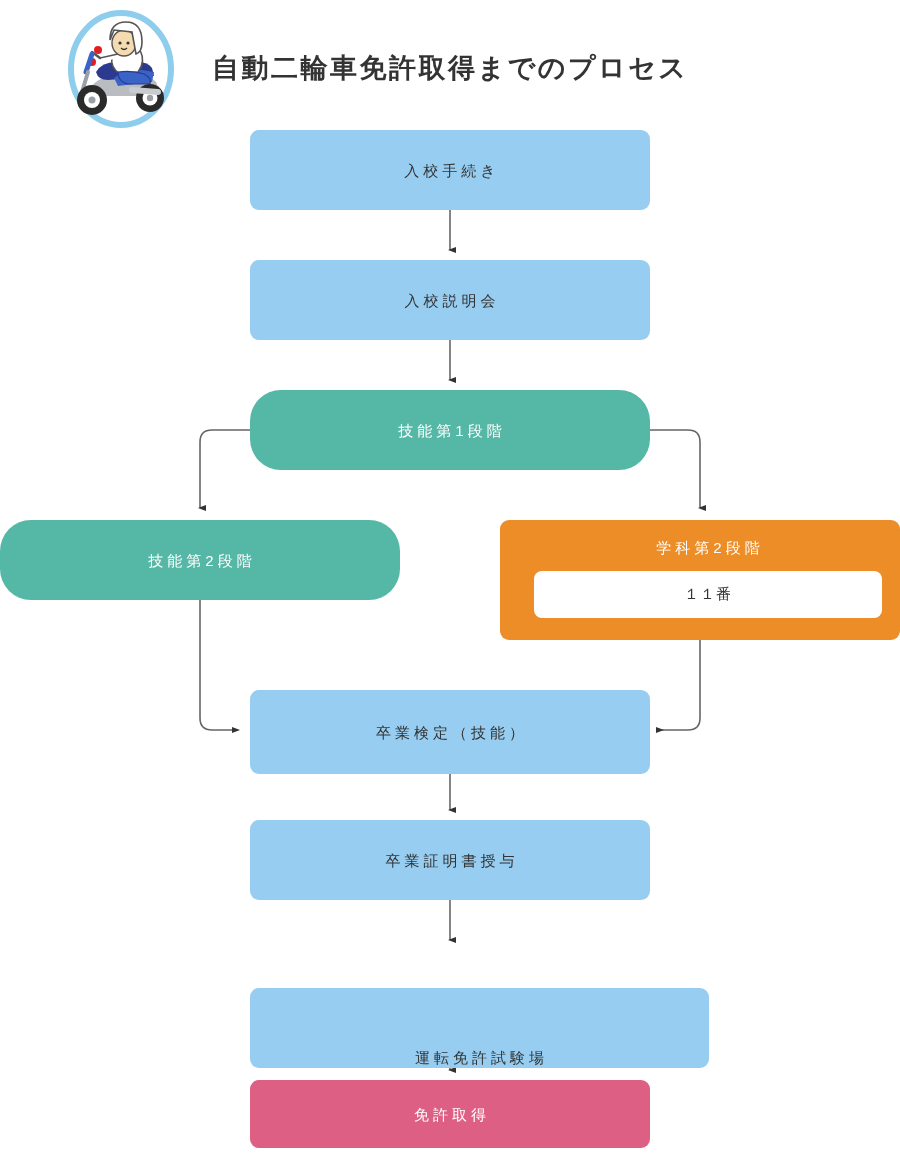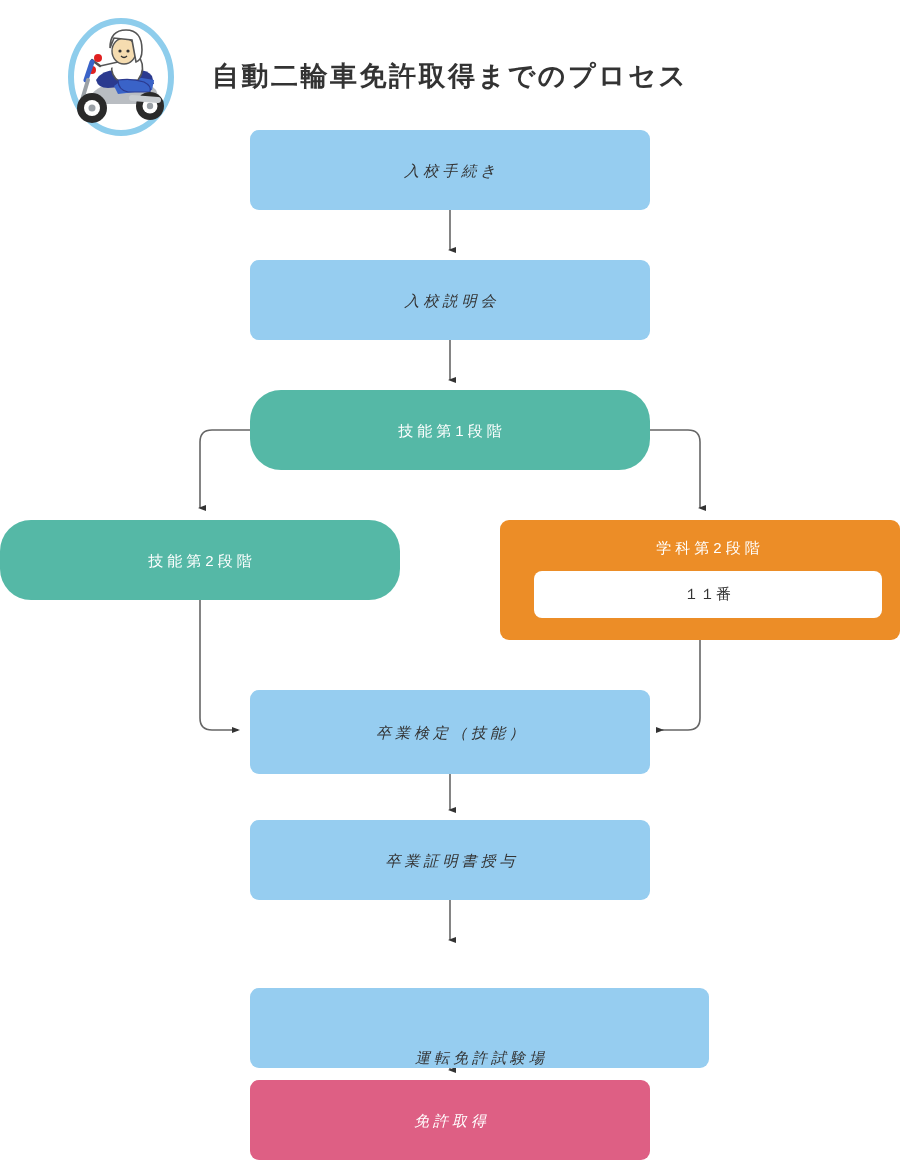--- a/index.html
+++ b/index.html
@@ -12,21 +12,21 @@
     height: 1160px;
     position: relative;
     font-family: "Liberation Sans", "DejaVu Sans", sans-serif;
     overflow: hidden;
   }
 
   
   #header {
     position: absolute;
     left: 0;
-    top: 16px;
+    top: 8px;
     width: 720px;
     height: 125px;
   }
   #logo {
     position: absolute;
     left: 62px;
     top: 2px;
     width: 118px;
     height: 118px;
   }
@@ -67,21 +67,21 @@
     align-items: center;
     justify-content: center;
   }
   .node .label {
     font-size: 15px;
     letter-spacing: 4px;
     text-indent: 4px;
     line-height: 1.4;
     white-space: nowrap;
   }
-  .node.blue      { background: #96cdf0; font-style: italic; }
+  .node.blue      { background: #96cdf0; }
   .node.blue .label  { color: #333333; }
   .node.green     { background: #55b8a6; border-radius: 31px; }
   .node.green .label { color: #ffffff; }
   .node.orange    { background: #ec8d27; }
   .node.orange .label{ color: #ffffff; }
   .node.pink      { background: #de5f84; }
   .node.pink .label  { color: #ffffff; }
 
   .node.orange {
     justify-content: flex-start;
@@ -218,17 +218,17 @@
   </div>
 
   <div class="node blue" style="left:250px; top:820px; width:400px; height:80px;">
     <span class="label">卒業証明書授与</span>
   </div>
 
   <div class="node blue" style="left:250px; top:988px; width:459px; height:80px;justify-content:flex-end;">
     <span class="label">運転免許試験場</span>
   </div>
 
-  <div class="node pink" style="left:250px; top:1080px; width:400px; height:80px;font-style:italic;">
+  <div class="node pink" style="left:250px; top:1080px; width:400px; height:68px;">
     <span class="label">免許取得</span>
   </div>
 
 </div>
 
 </body></html>

